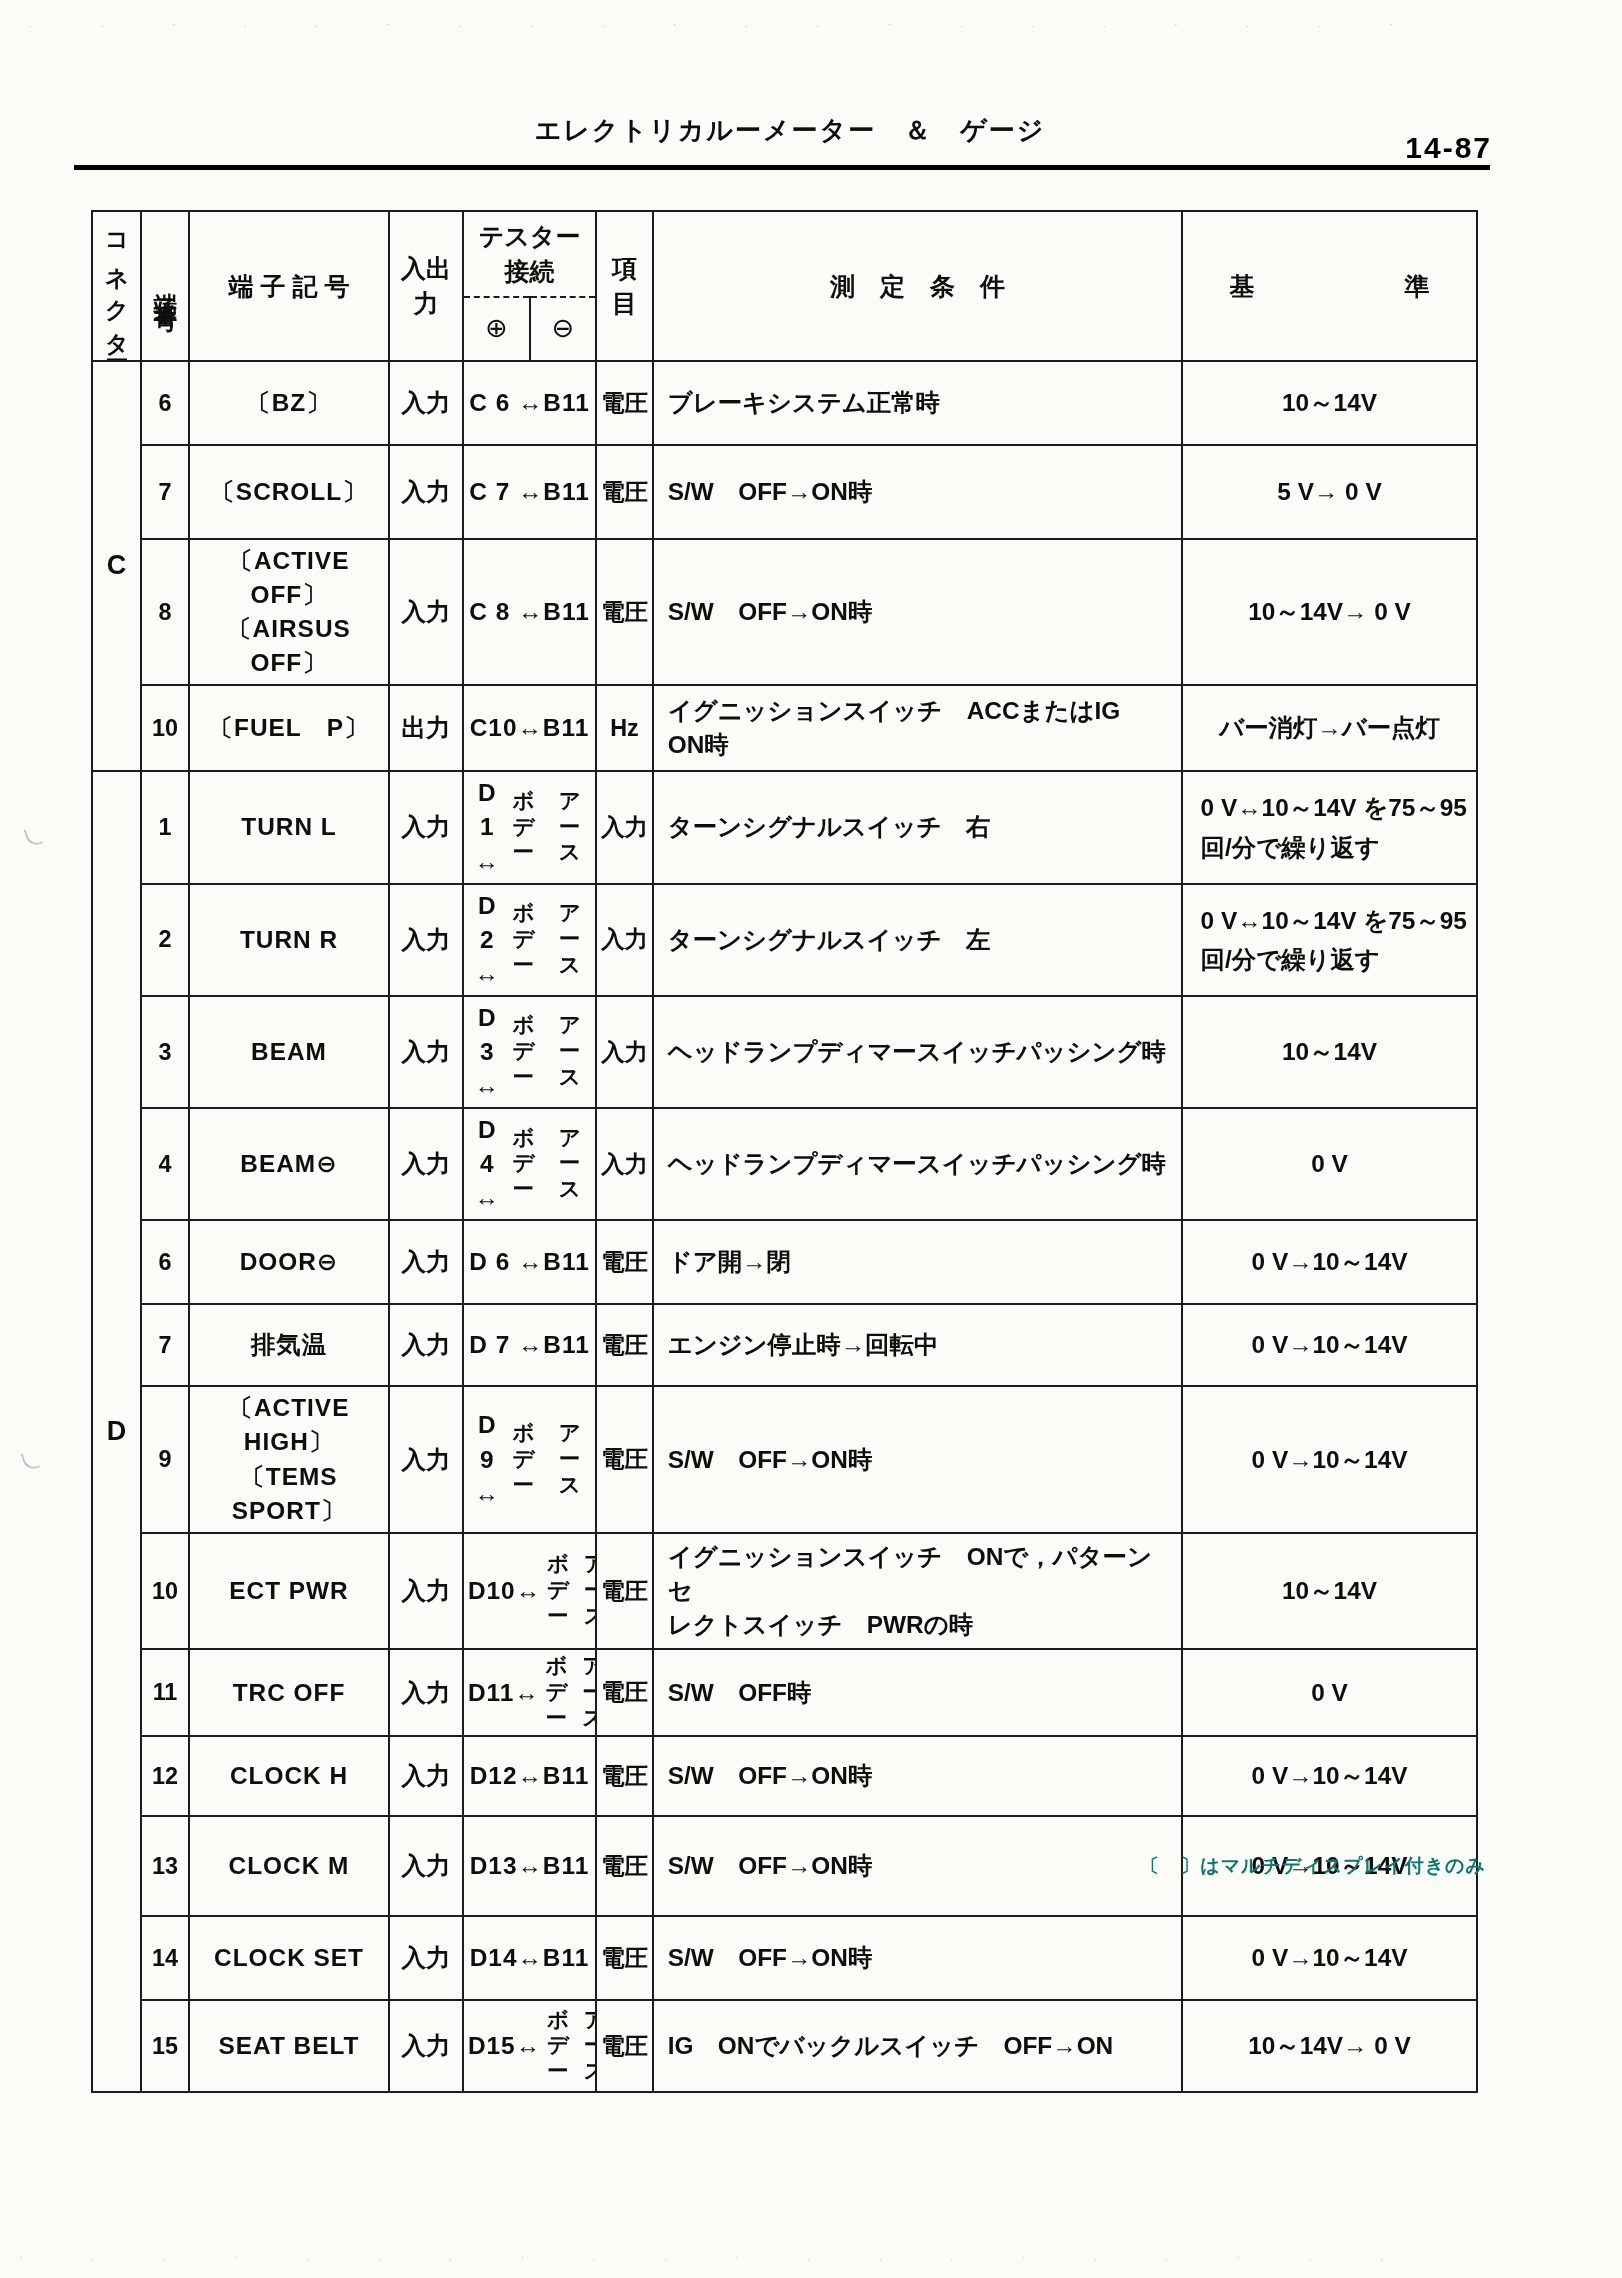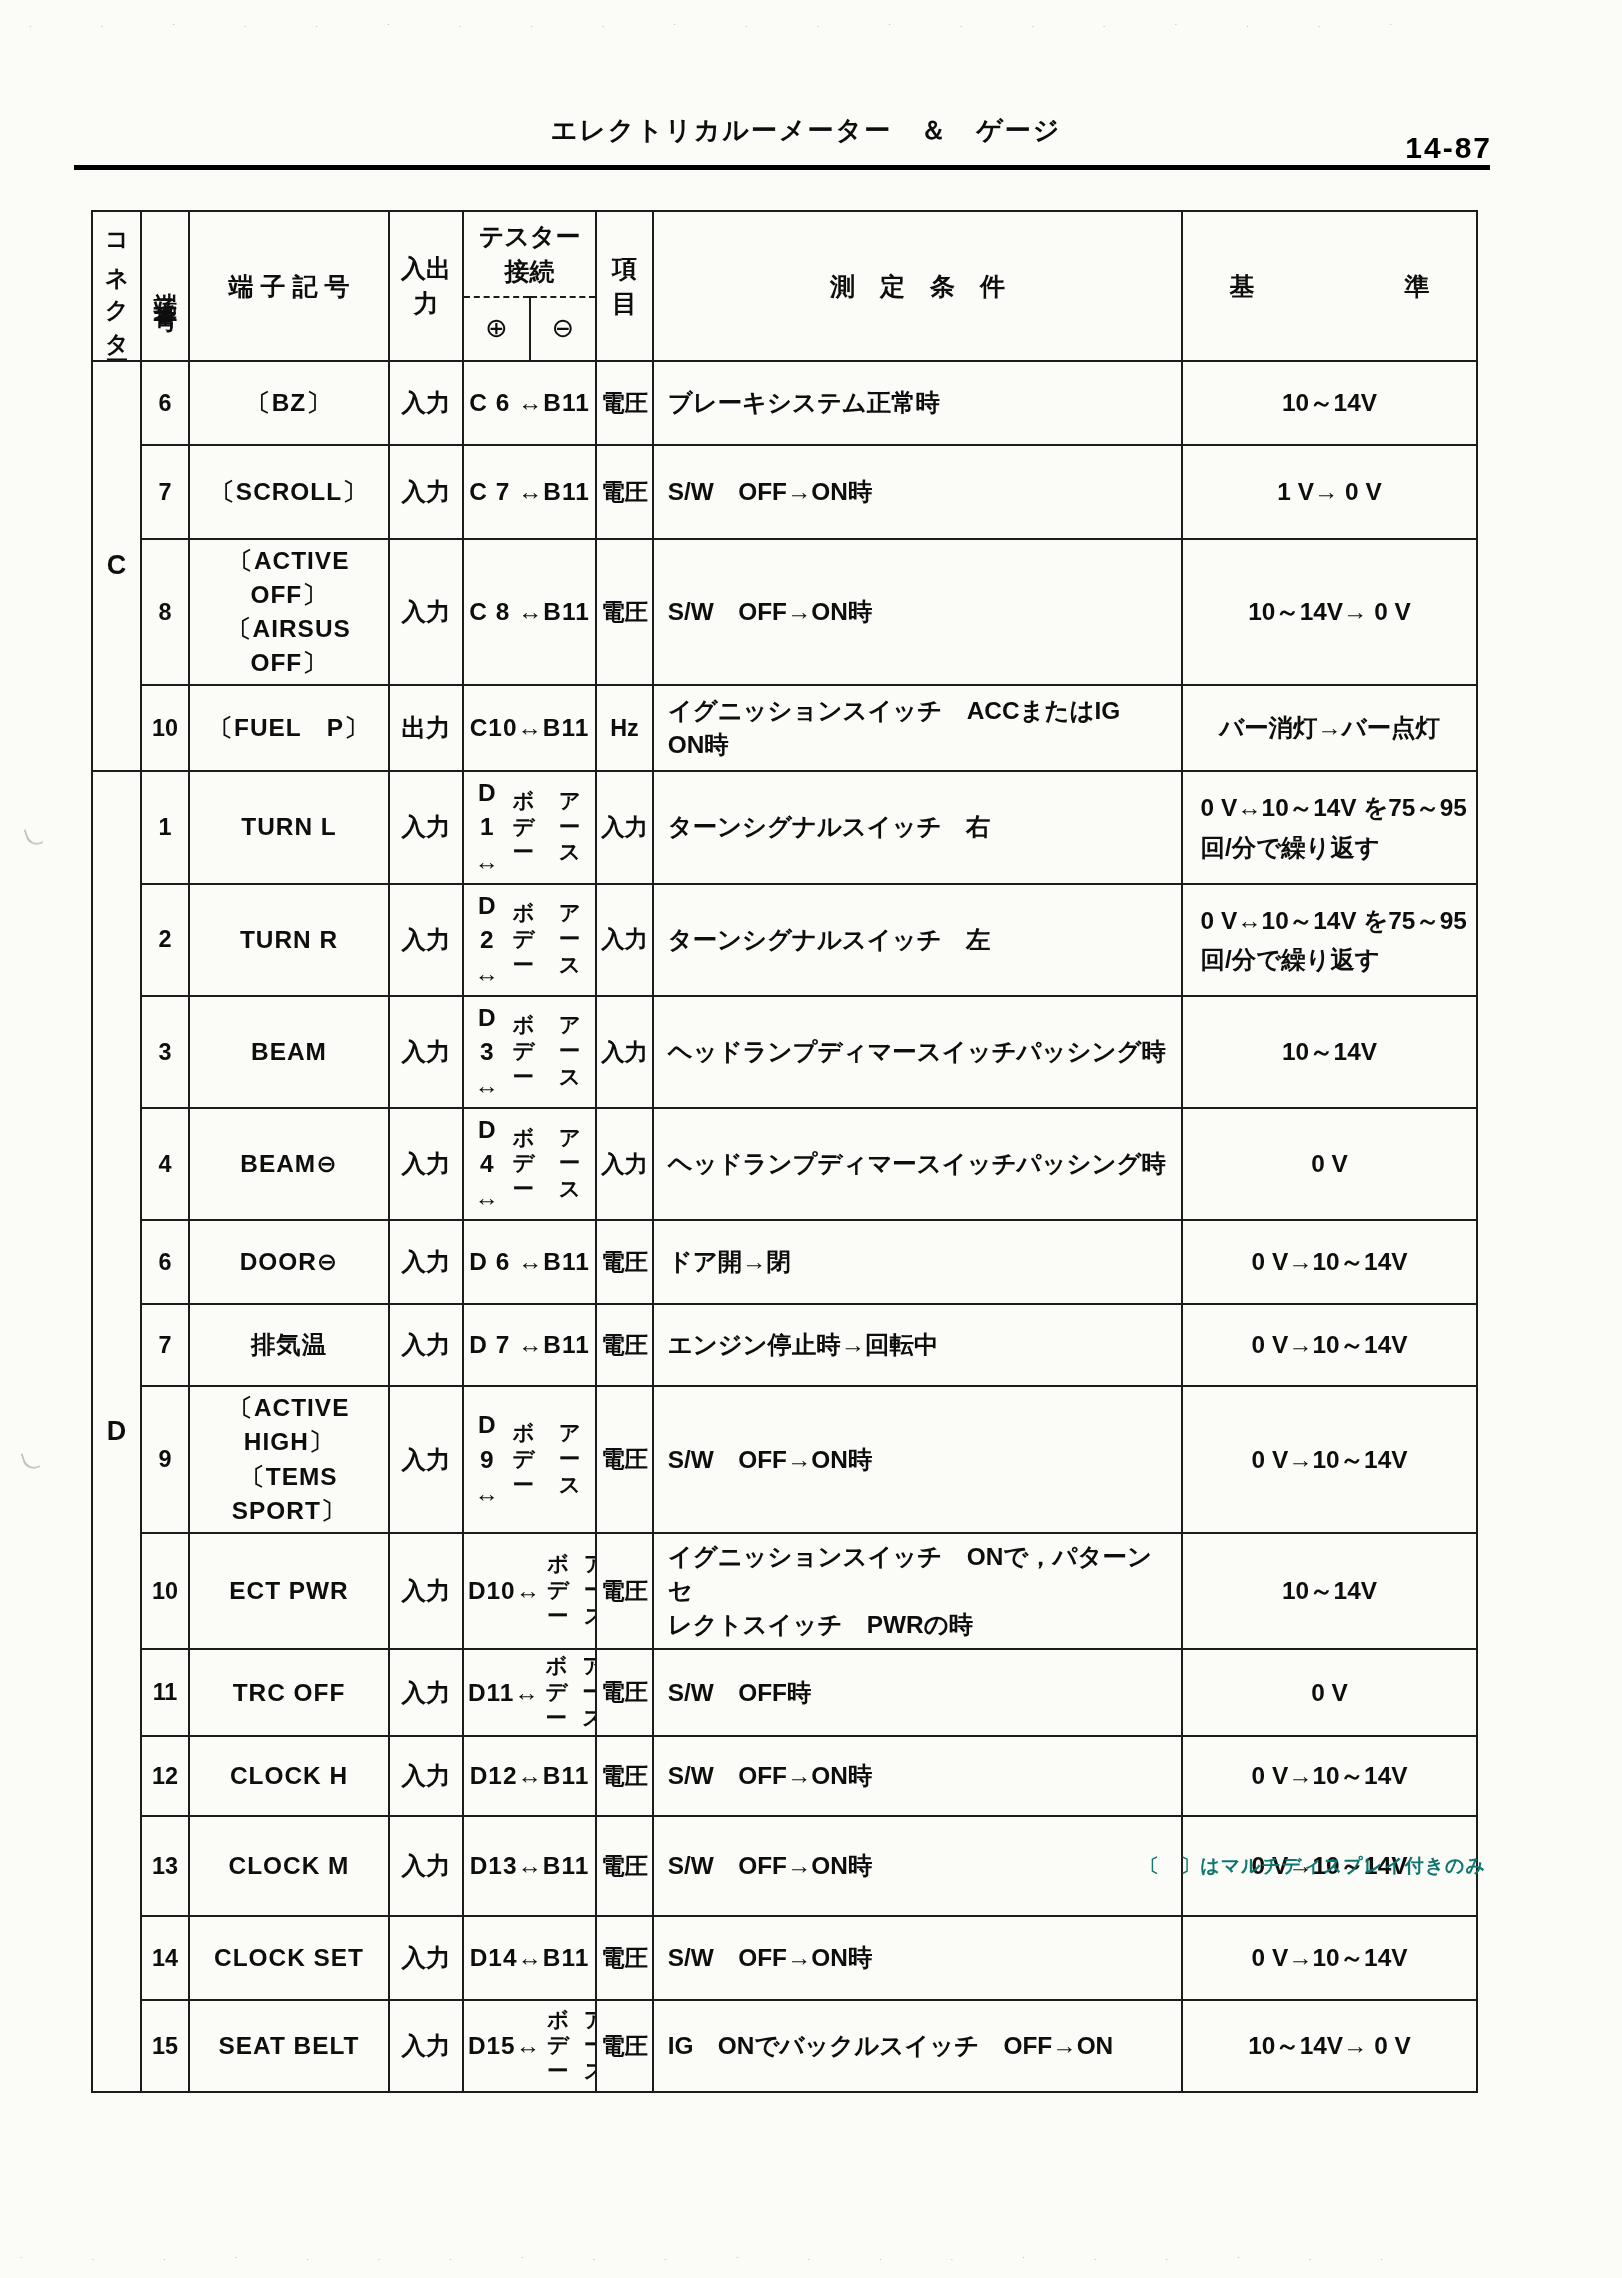--- a/index.html
+++ b/index.html
@@ -9,21 +9,21 @@
     font-family:"Liberation Sans","DejaVu Sans",sans-serif;
     color:#111;
     -webkit-font-smoothing:none;
   }
   .sheet{position:absolute;inset:0;}
 
   
   .hdr-title{
     position:absolute;top:113px;left:0;width:1580px;
     text-align:center;font-size:26px;font-weight:bold;
-    letter-spacing:2px;color:#0d0d0d;margin-left:16px;
+    letter-spacing:2px;color:#0d0d0d;
   }
   .hdr-page{
     position:absolute;top:131px;right:131px;
     font-size:30px;font-weight:bold;letter-spacing:2px;color:#000;
   }
   .hdr-rule{
     position:absolute;top:165px;left:74px;width:1416px;height:4.9px;
     background:#000;
   }
 
@@ -159,21 +159,21 @@
             <span class="line">入力</span>
           </td>
           <td colspan="2" class="tester-cell">C 7 ↔B11</td>
           <td class="item-cell">
             <span class="line">電圧</span>
           </td>
           <td class="cond-cell">
             <span class="line">S/W　OFF→ON時</span>
           </td>
           <td class="std-cell">
-            <span class="line">1 V→ 0 V</span>
+            <span class="line">5 V→ 0 V</span>
           </td>
         </tr>
         <tr style="height: 96px;">
           <td class="no-cell">
             <span class="line">8</span>
           </td>
           <td class="sym-cell">
             <span class="line">〔ACTIVE OFF〕</span>
             <span class="line">〔AIRSUS OFF〕</span>
           </td>

